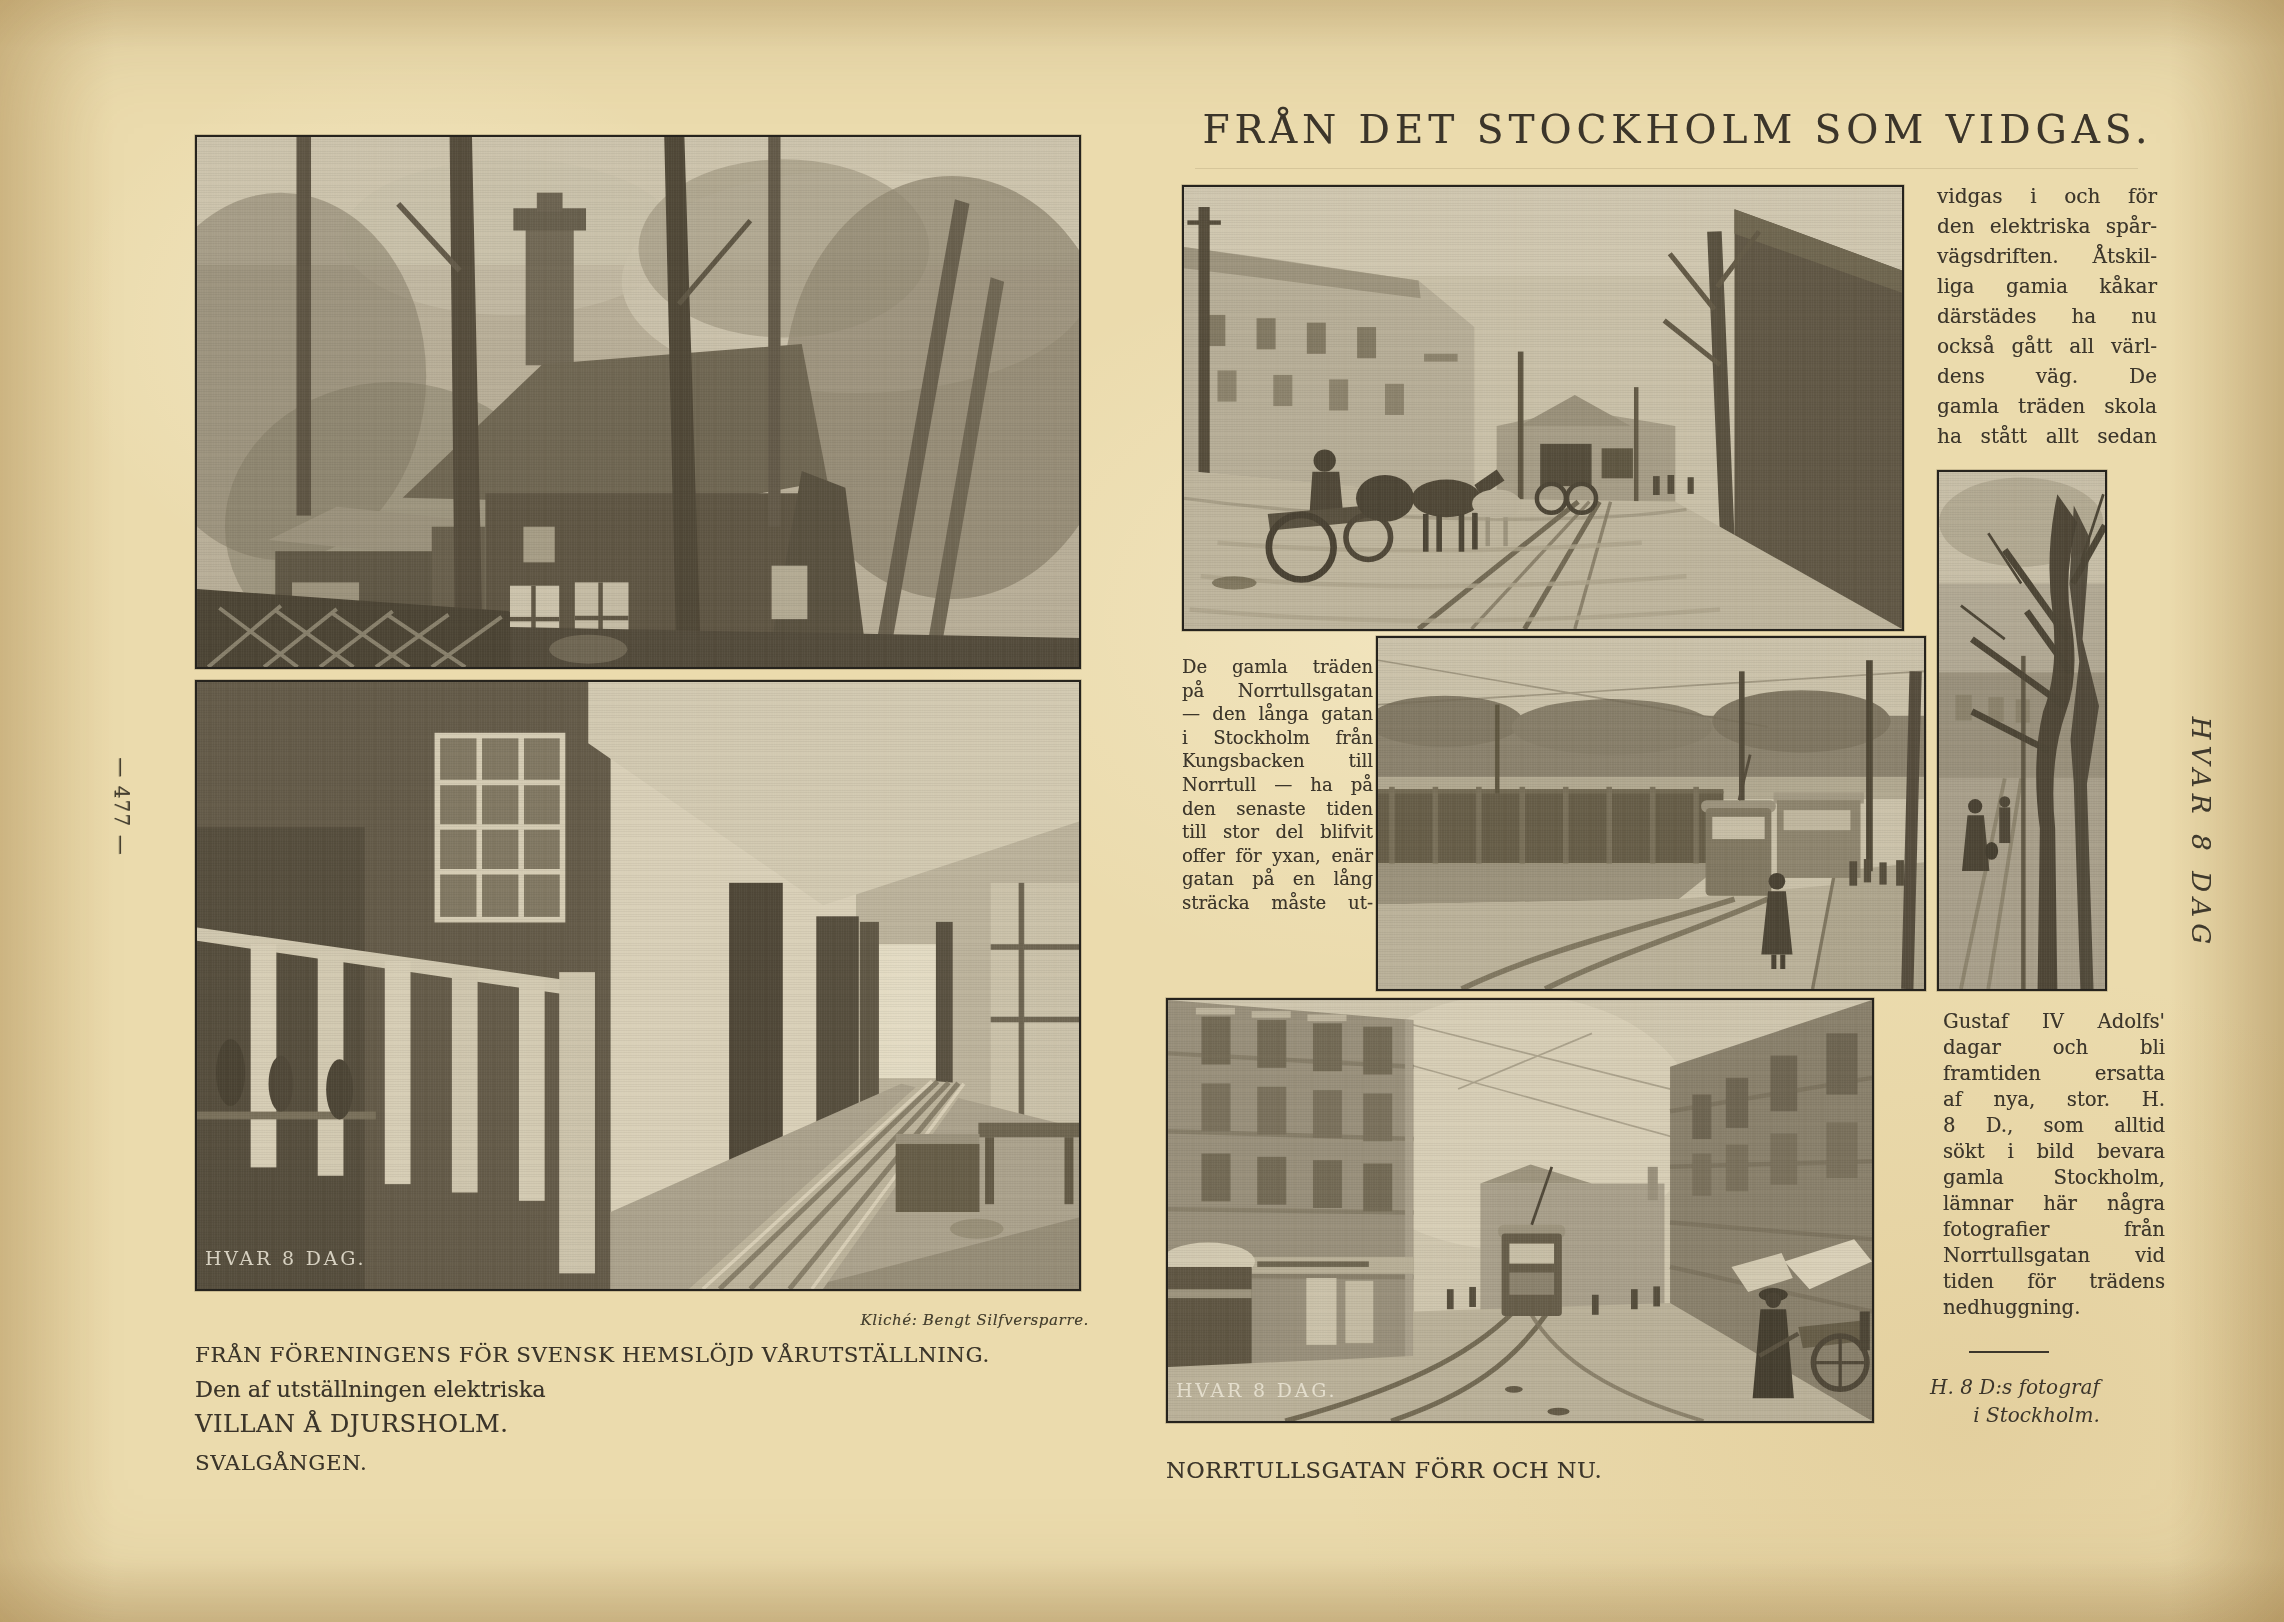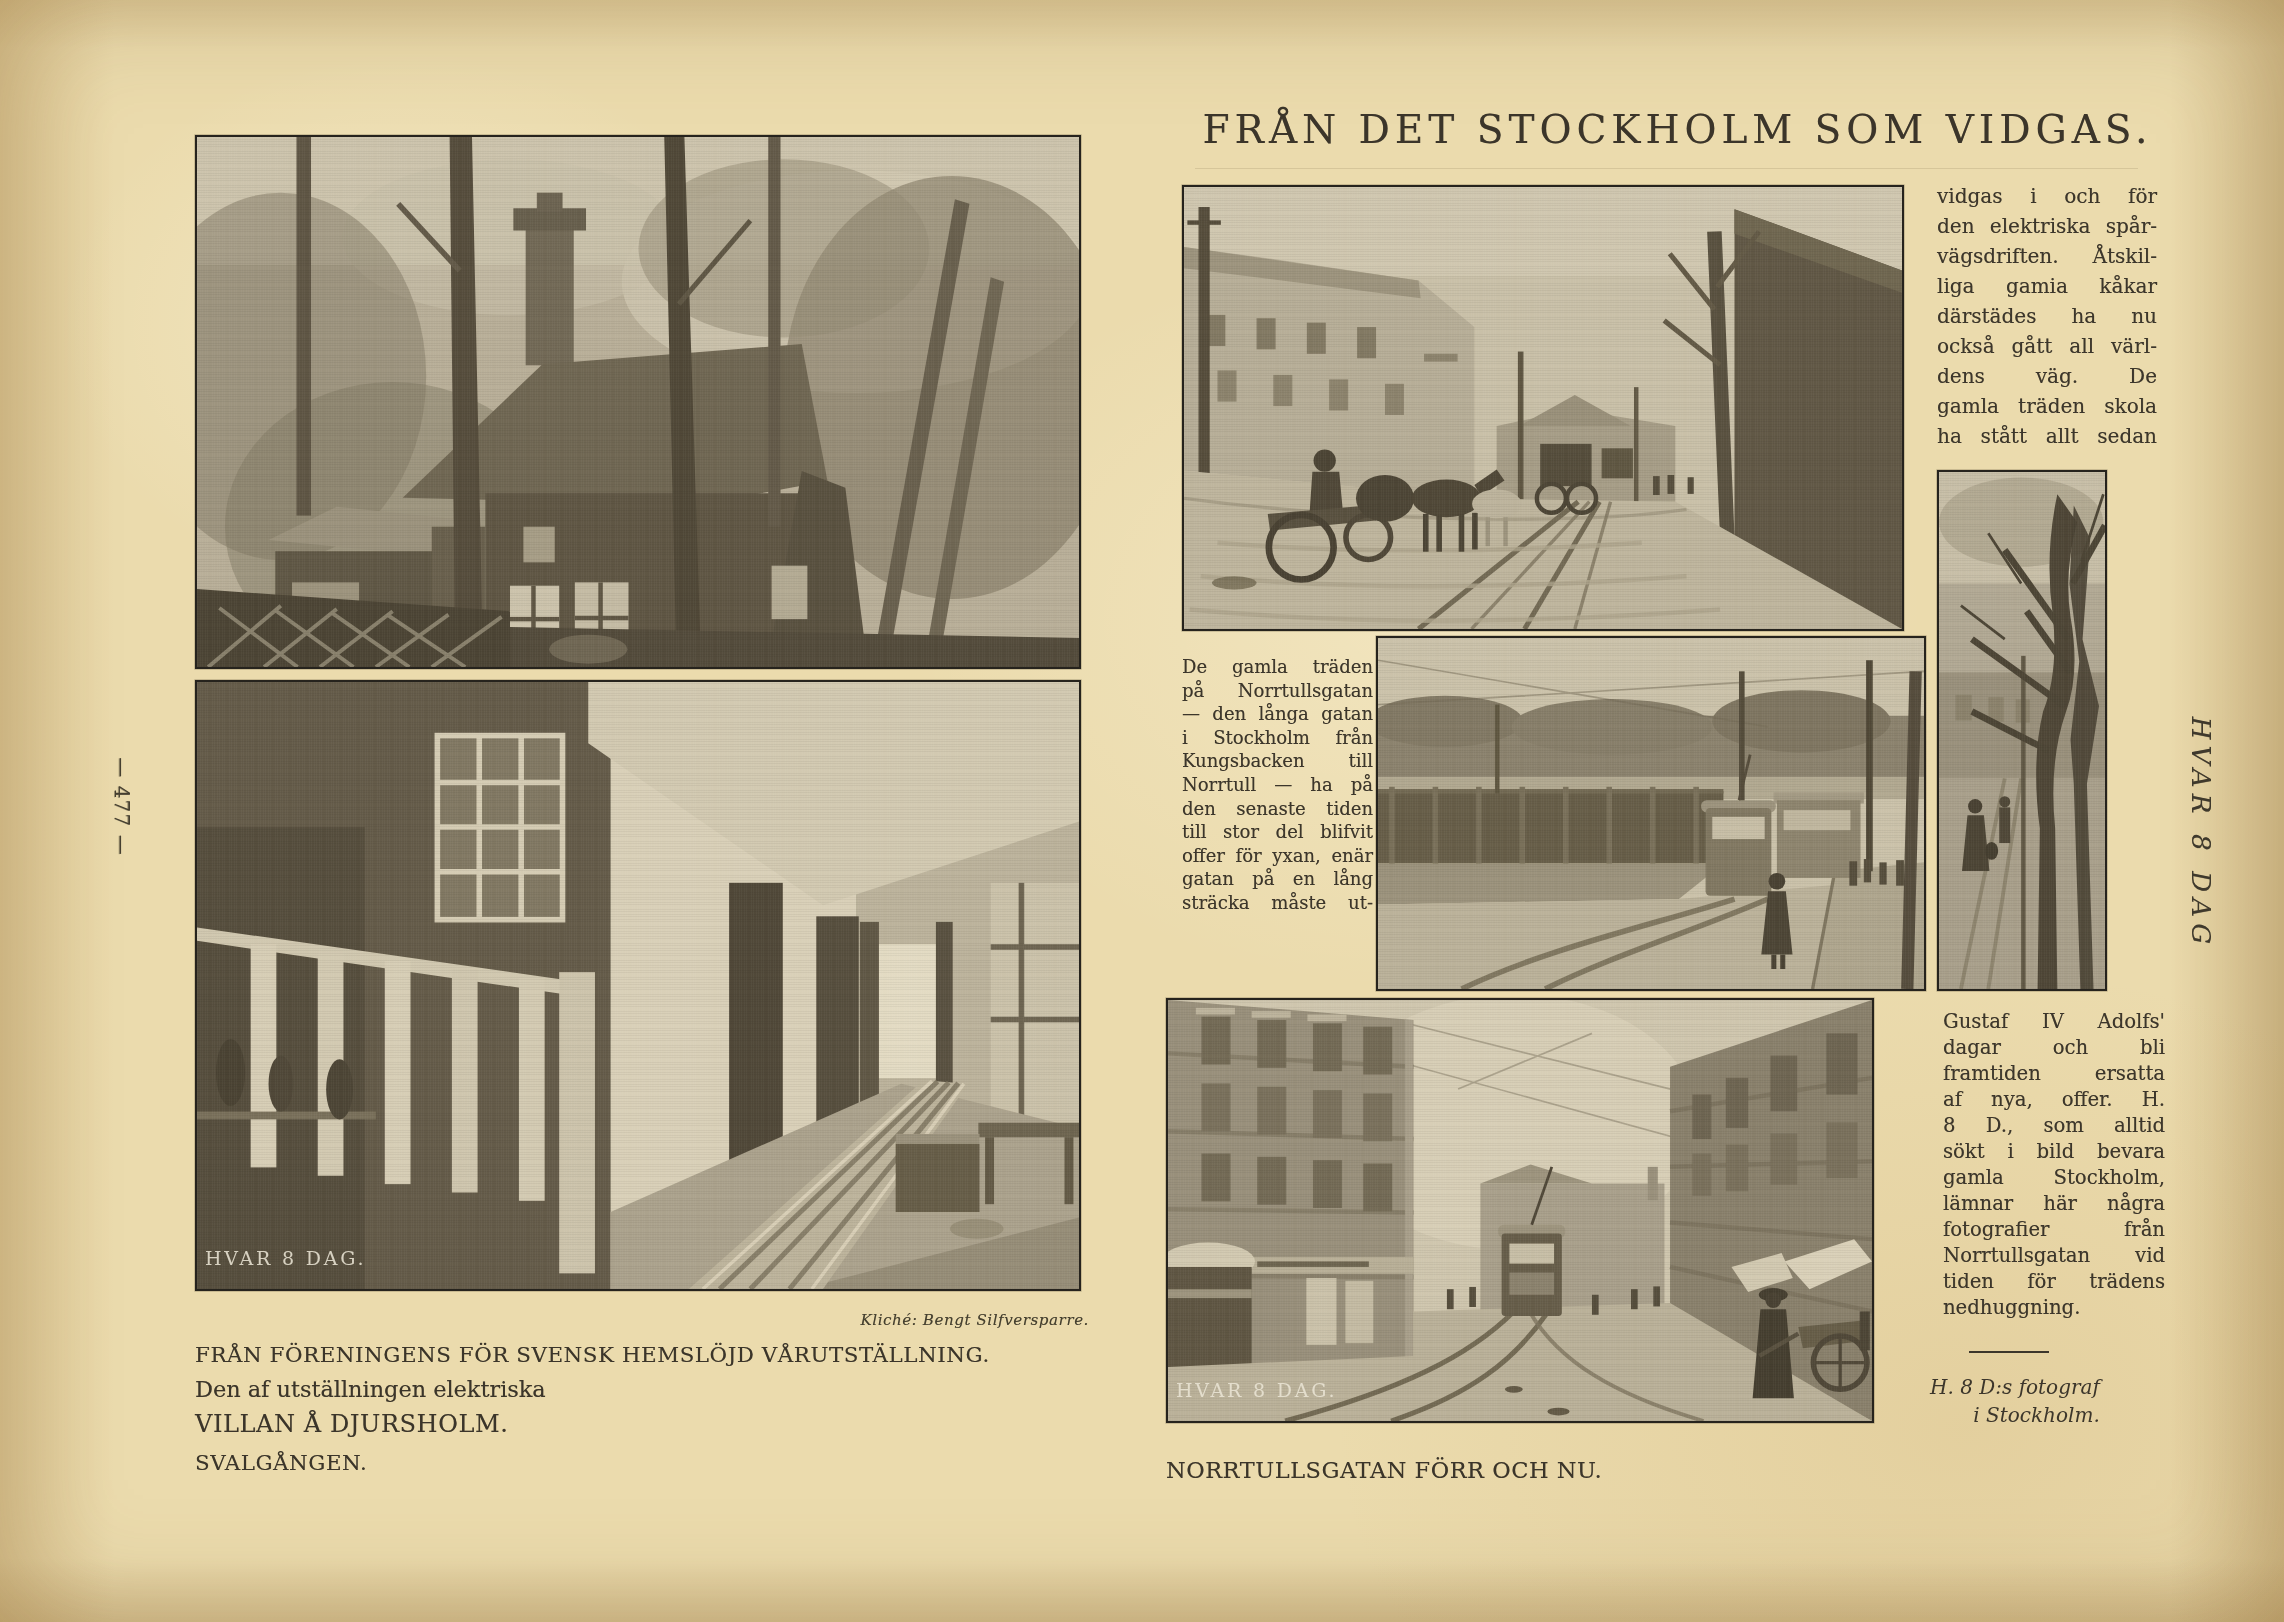--- a/index.html
+++ b/index.html
@@ -385,21 +385,21 @@
       <path d="M1130 600 L1060 640" stroke="#3e392f" stroke-width="8"></path>
       <rect x="1240" y="560" width="18" height="70" fill="#2f2b23"></rect>
     </svg>
     <span class="watermark">HVAR 8 DAG.</span>
   </div>
 
   <div id="col3" class="ink">
     <div class="colline">Gustaf IV Adolfs'</div>
     <div class="colline">dagar och bli</div>
     <div class="colline">framtiden ersatta</div>
-    <div class="colline">af nya, offer. H.</div>
+    <div class="colline">af nya, stor. H.</div>
     <div class="colline">8 D., som alltid</div>
     <div class="colline">sökt i bild bevara</div>
     <div class="colline">gamla Stockholm,</div>
     <div class="colline">lämnar här några</div>
     <div class="colline">fotografier från</div>
     <div class="colline">Norrtullsgatan vid</div>
     <div class="colline">tiden för trädens</div>
     <div class="colline no-just">nedhuggning.</div>
   </div>
 

